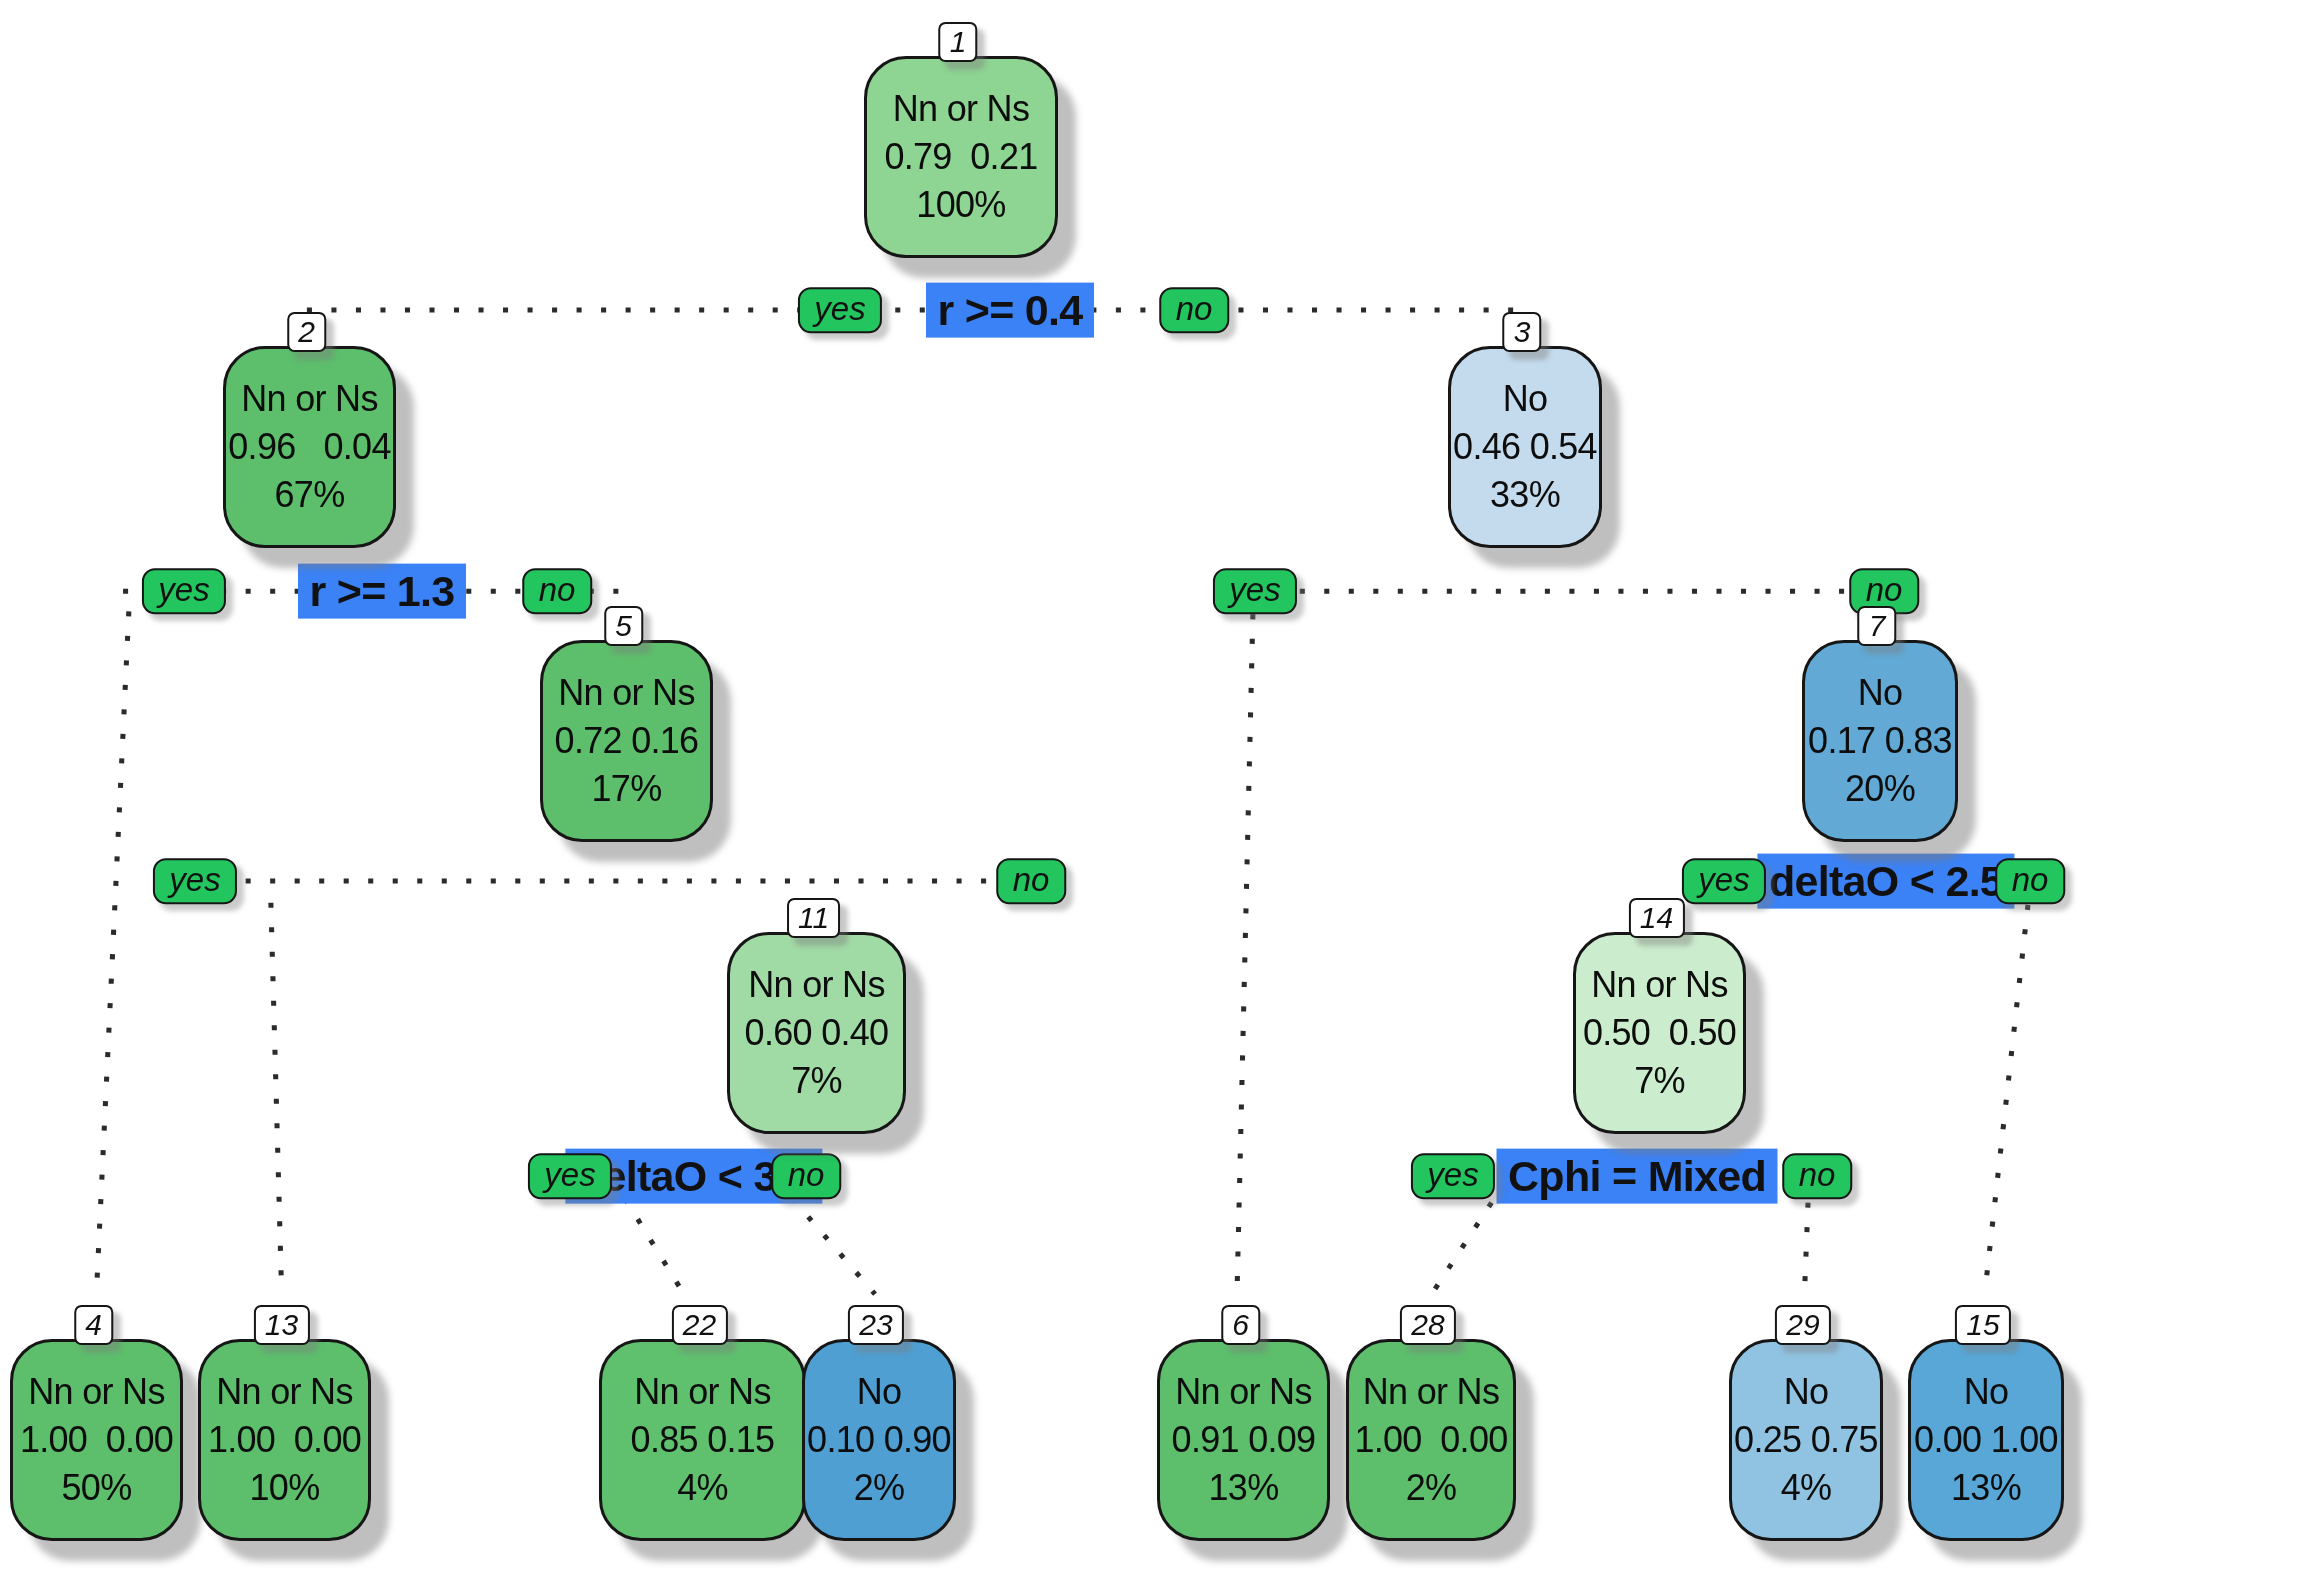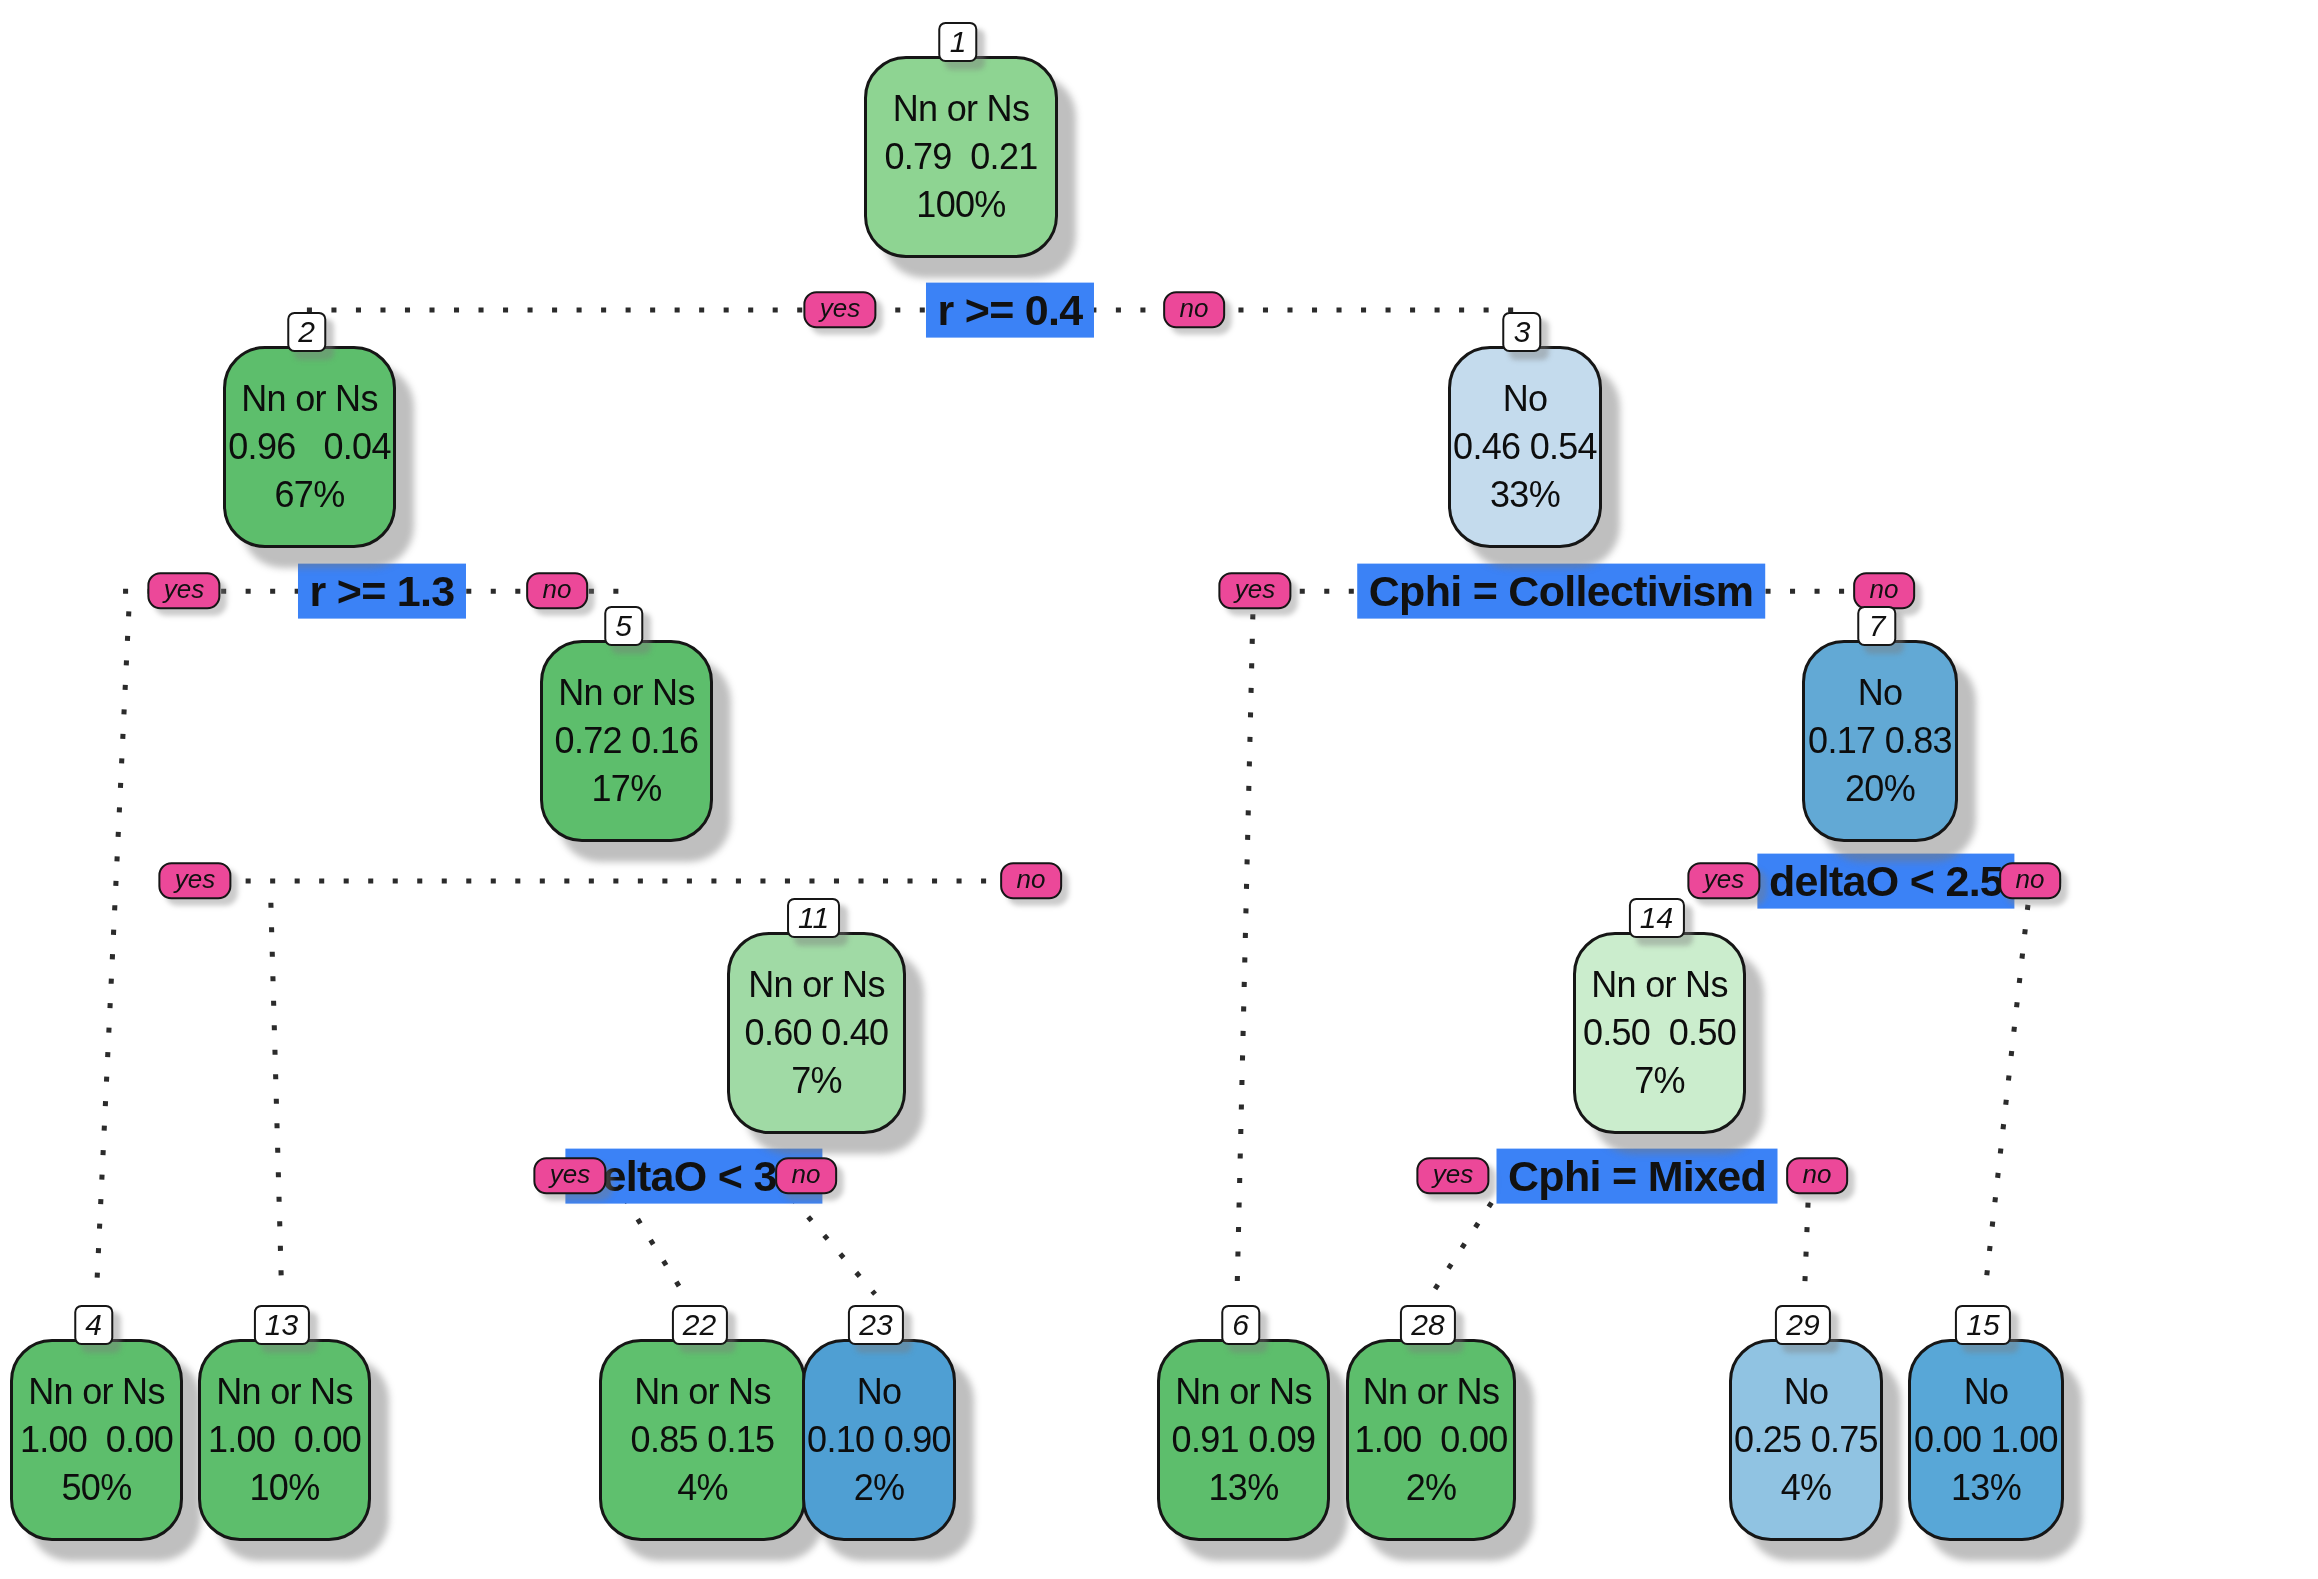--- a/index.html
+++ b/index.html
@@ -12,22 +12,22 @@
   }
   #wires{position:absolute;left:0;top:0;z-index:0;}
   .split-text{
     position:absolute;transform:translate(-50%,-50%);
     font-weight:bold;font-size:43px;color:#111;
     background:#3b82f6;padding:2.9px 11.5px;white-space:pre;
     z-index:2;letter-spacing:-0.7px;
   }
   .tag{
     position:absolute;transform:translate(-50%,-50%);
-    font-style:italic;font-size:26px;color:#111;
-    background:#ec4899;border:2.9px solid #161616;border-radius:13px;
+    font-style:italic;font-size:33px;color:#111;
+    background:#22c55e;border:2.9px solid #161616;border-radius:13px;
     padding:0.7px 14.4px 2.9px 14.4px;z-index:2;line-height:1.15;
     box-shadow:6.5px 6.5px 5px rgba(125,125,125,0.40);
   }
   .node{position:absolute;z-index:3;}
   .nbox{
     position:absolute;left:0;top:0;width:100%;height:196px;
     border:3.6px solid #161616;border-radius:42px;
     box-shadow:18px 19.5px 7.2px rgba(122,122,122,0.48);
     display:flex;flex-direction:column;align-items:center;justify-content:center;
     text-align:center;color:#0d0d0d;
@@ -61,21 +61,20 @@
       <line x1="1098" y1="1662" x2="1213" y2="1795" stroke="#2b2b2b" stroke-width="7" stroke-dasharray="7 27"></line>
       <line x1="2068" y1="1668" x2="1985" y2="1795" stroke="#2b2b2b" stroke-width="7" stroke-dasharray="7 27"></line>
       <line x1="2507" y1="1668" x2="2502" y2="1795" stroke="#2b2b2b" stroke-width="7" stroke-dasharray="7 27"></line>
     </svg>
 <div class="split-text" style="left: 1010px; top: 310px;">r &gt;= 0.4</div>
     <div class="tag" style="left: 840px; top: 310px;">yes</div>
     <div class="tag" style="left: 1194px; top: 310px;">no</div>
     <div class="split-text" style="left: 382px; top: 591px;">r &gt;= 1.3</div>
     <div class="tag" style="left: 184px; top: 591px;">yes</div>
     <div class="tag" style="left: 557px; top: 591px;">no</div>
-    <div class="split-text" style="left: 1561px; top: 591px;">Cphi = Collectivism</div>
     <div class="tag" style="left: 1255px; top: 591px;">yes</div>
     <div class="tag" style="left: 1884px; top: 591px;">no</div>
     <div class="tag" style="left: 195px; top: 881px;">yes</div>
     <div class="tag" style="left: 1031px; top: 881px;">no</div>
     <div class="split-text" style="left: 1886px; top: 881px;">deltaO &lt; 2.5</div>
     <div class="tag" style="left: 1724px; top: 881px;">yes</div>
     <div class="tag" style="left: 2030px; top: 881px;">no</div>
     <div class="split-text" style="left: 694px; top: 1176px;">deltaO &lt; 3.5</div>
     <div class="tag" style="left: 570px; top: 1176px;">yes</div>
     <div class="tag" style="left: 806px; top: 1176px;">no</div>

